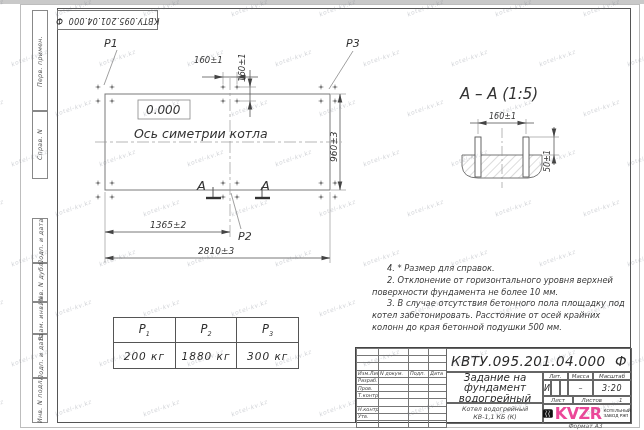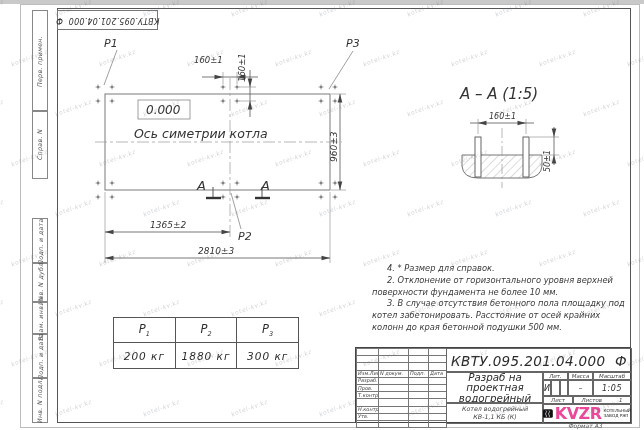--- a/index.html
+++ b/index.html
@@ -383,38 +383,38 @@
           <td></td>
           <td></td>
           <td></td>
         </tr>
   </tbody>
     </table>
 
   <div class="cell desig-cell">КВТУ.095.201.04.000  Ф</div>
 
   <div class="cell doc-title">
-    <span>Разраб на</span>
-    <span>проектная</span>
+    <span>Задание на</span>
+    <span>фундамент</span>
     <span>водогрейный</span>
   </div>
   <div class="cell product">
     <span>Котел водогрейный</span>
     <span>КВ-1,1 КБ  (К)</span>
   </div>
 
   <div class="cell small-hd" style="left:186px;top:23px;width:25px;height:8px">Лит.</div>
   <div class="cell small-hd" style="left:211px;top:23px;width:25px;height:8px">Масса</div>
   <div class="cell small-hd" style="left:236px;top:23px;width:38px;height:8px">Масштаб</div>
 
   <div class="cell" style="left:186px;top:31px;width:8px;height:16px;font-size:8px">И</div>
   <div class="cell" style="left:194px;top:31px;width:9px;height:16px"></div>
   <div class="cell" style="left:203px;top:31px;width:8px;height:16px"></div>
   <div class="cell" style="left:211px;top:31px;width:25px;height:16px;font-size:8px">–</div>
-  <div class="cell" style="left:236px;top:31px;width:38px;height:16px;font-size:8px;letter-spacing:.5px">1:05</div>
+  <div class="cell" style="left:236px;top:31px;width:38px;height:16px;font-size:8px;letter-spacing:.5px">3:20</div>
 
   <div class="cell small-hd" style="left:186px;top:47px;width:30px;height:8px">Лист</div>
   <div class="cell small-hd" style="left:216px;top:47px;width:58px;height:8px;justify-content:space-around">
     <span>Листов</span>
     <span>1</span>
   </div>
 
   <div class="logo-area">
     <svg width="13" height="13" viewBox="0 0 13 13">
       <rect x="0" y="1" width="13" height="11" rx="2" fill="#111"></rect>

